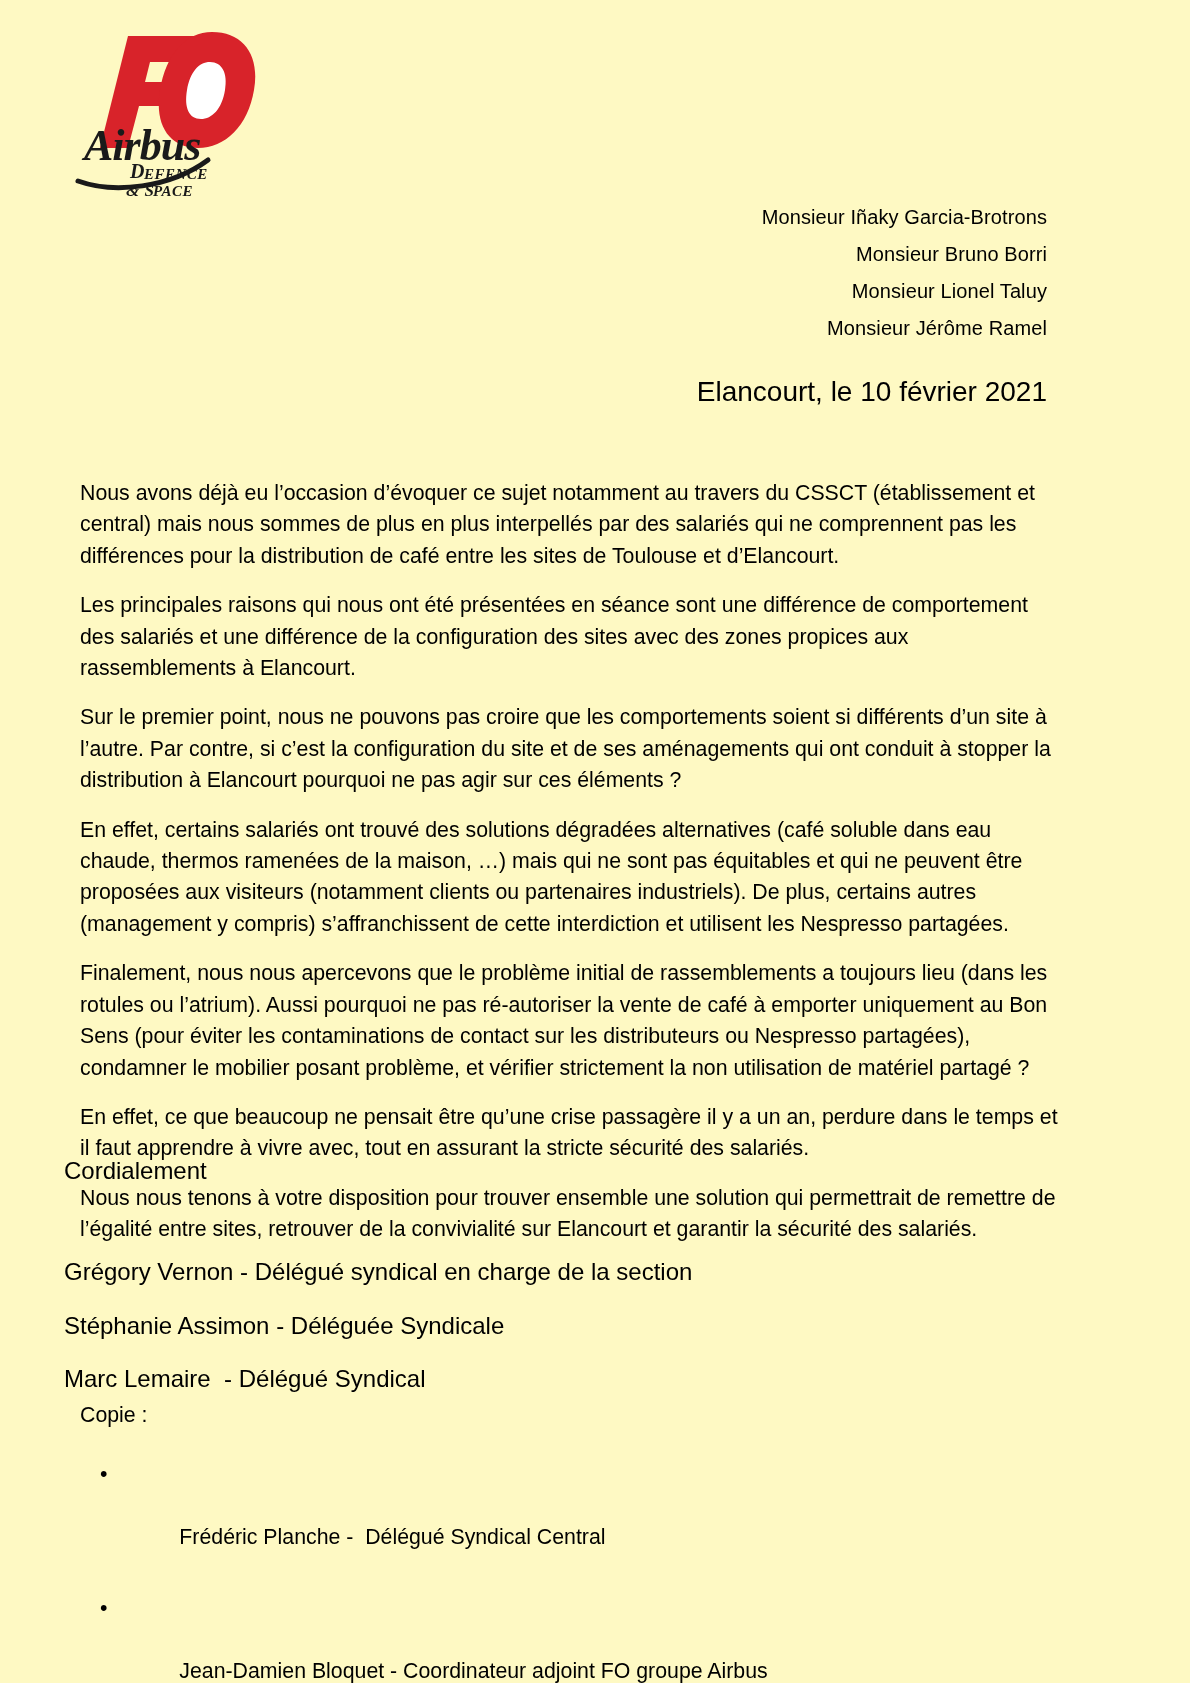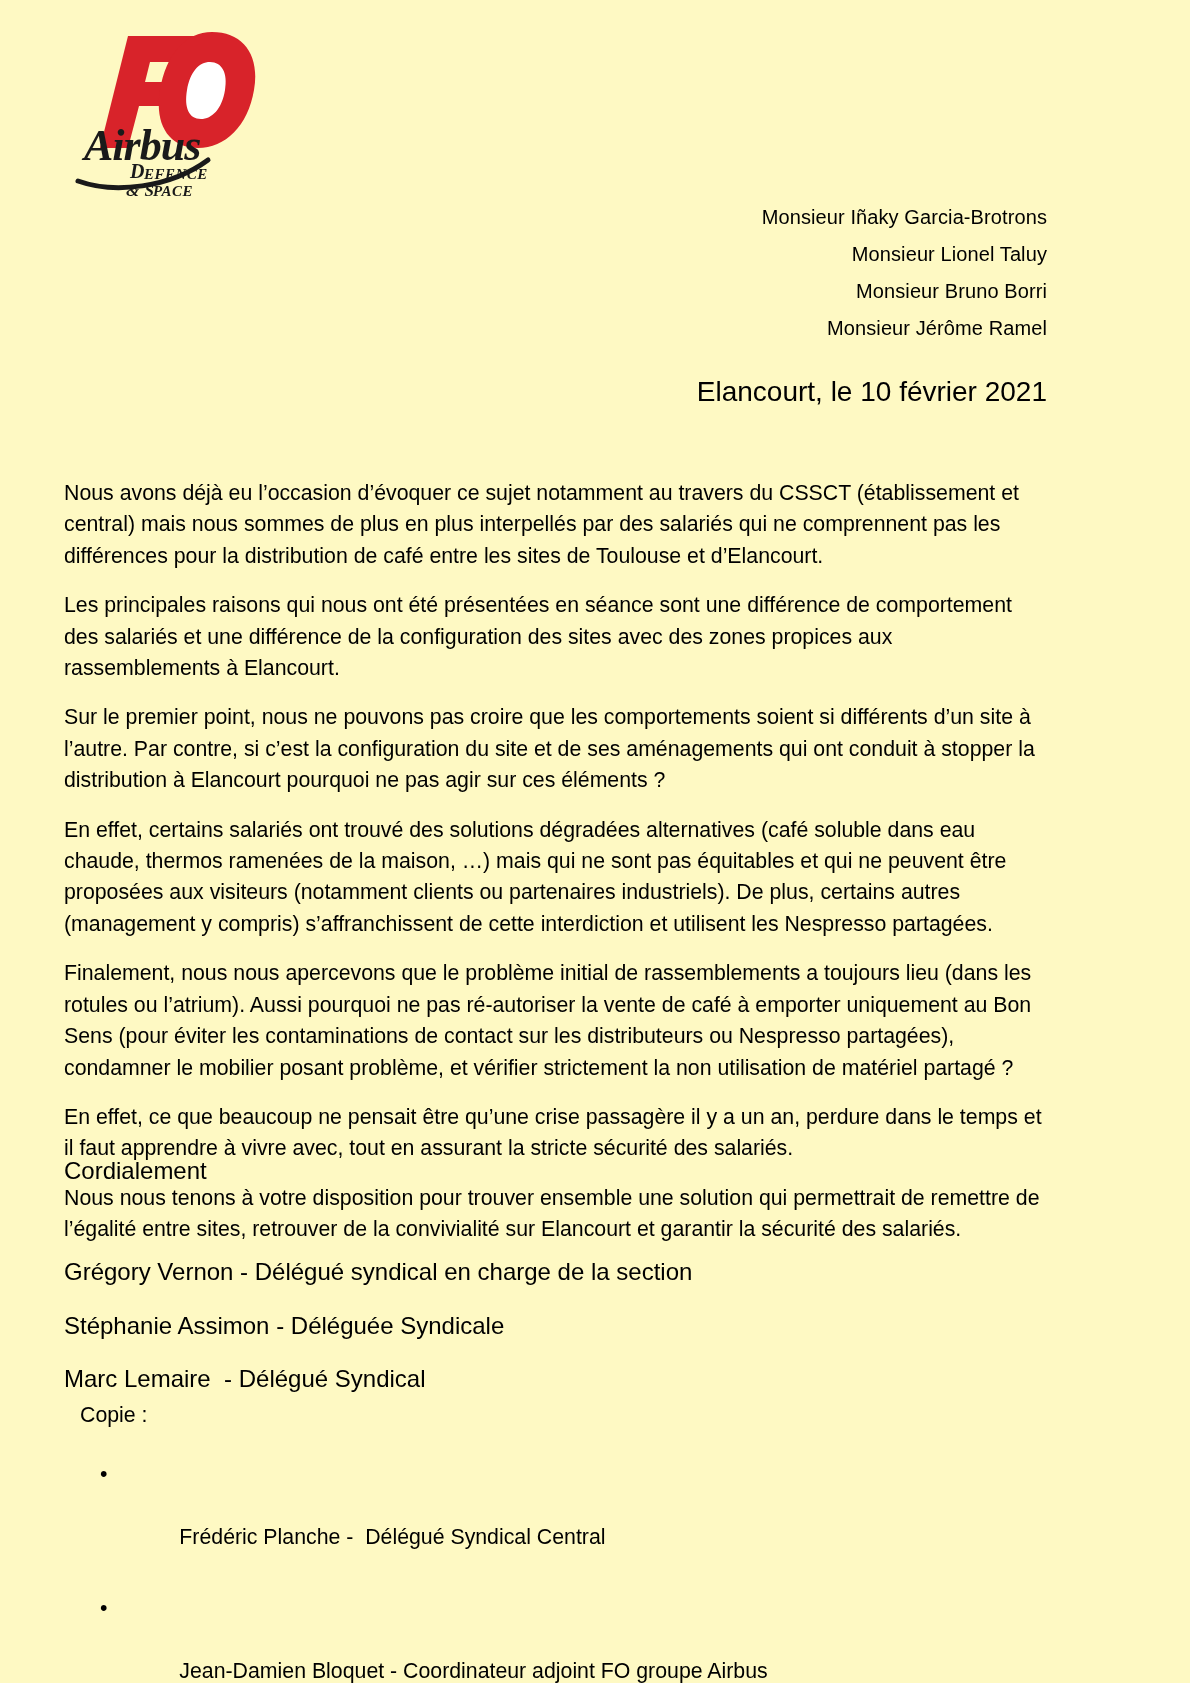--- a/index.html
+++ b/index.html
@@ -50,21 +50,21 @@
     top: 376px;
     text-align: right;
     font-size: 28px;
     line-height: 32px;
     white-space: nowrap;
   }
 
   
   .body-block {
     position: absolute;
-    left: 64px;
+    left: 80px;
     top: 478px;
     width: 985px;
     font-size: 21.3px;
     line-height: 31.4px;
     text-align: left;
   }
   .body-block p {
     margin: 0 0 18px 0;
   }
   .body-block p.last-para { margin-bottom: 0; }
@@ -147,22 +147,22 @@
         <text x="68" y="160" font-family="'Liberation Serif', serif" font-size="20" font-style="italic" font-weight="bold" letter-spacing="0.5">D</text>
         <text x="82" y="161" font-family="'Liberation Serif', serif" font-size="15" font-style="italic" font-weight="bold" letter-spacing="0.5">EFENCE</text>
         <text x="64" y="178" font-family="'Liberation Serif', serif" font-size="17" font-style="italic" font-weight="bold" letter-spacing="0.5">&amp; S</text>
         <text x="91" y="178" font-family="'Liberation Serif', serif" font-size="15" font-style="italic" font-weight="bold" letter-spacing="0.5">PACE</text>
       </g>
     </svg>
   </div>
 
   <div class="addressee">
     <div>Monsieur Iñaky Garcia-Brotrons</div>
+    <div>Monsieur Bruno Borri</div>
     <div>Monsieur Lionel Taluy</div>
-    <div>Monsieur Bruno Borri</div>
     <div>Monsieur Jérôme Ramel</div>
   </div>
 
   <div class="dateline">Elancourt, le 10 février 2021</div>
 
   <div class="body-block">
     <p>Nous avons déjà eu l’occasion d’évoquer ce sujet notamment au travers du CSSCT (établissement et central) mais nous sommes de plus en plus interpellés par des salariés qui ne comprennent pas les différences pour la distribution de café entre les sites de Toulouse et d’Elancourt.</p>
     <p>Les principales raisons qui nous ont été présentées en séance sont une différence de comportement des salariés et une différence de la configuration des sites avec des zones propices aux rassemblements à Elancourt.</p>
     <p>Sur le premier point, nous ne pouvons pas croire que les comportements soient si différents d’un site à l’autre. Par contre, si c’est la configuration du site et de ses aménagements qui ont conduit à stopper la distribution à Elancourt pourquoi ne pas agir sur ces éléments ?</p>
     <p>En effet, certains salariés ont trouvé des solutions dégradées alternatives (café soluble dans eau chaude, thermos ramenées de la maison, …) mais qui ne sont pas équitables et qui ne peuvent être proposées aux visiteurs (notamment clients ou partenaires industriels). De plus, certains autres (management y compris)  s’affranchissent de cette interdiction et utilisent les Nespresso partagées.</p>

